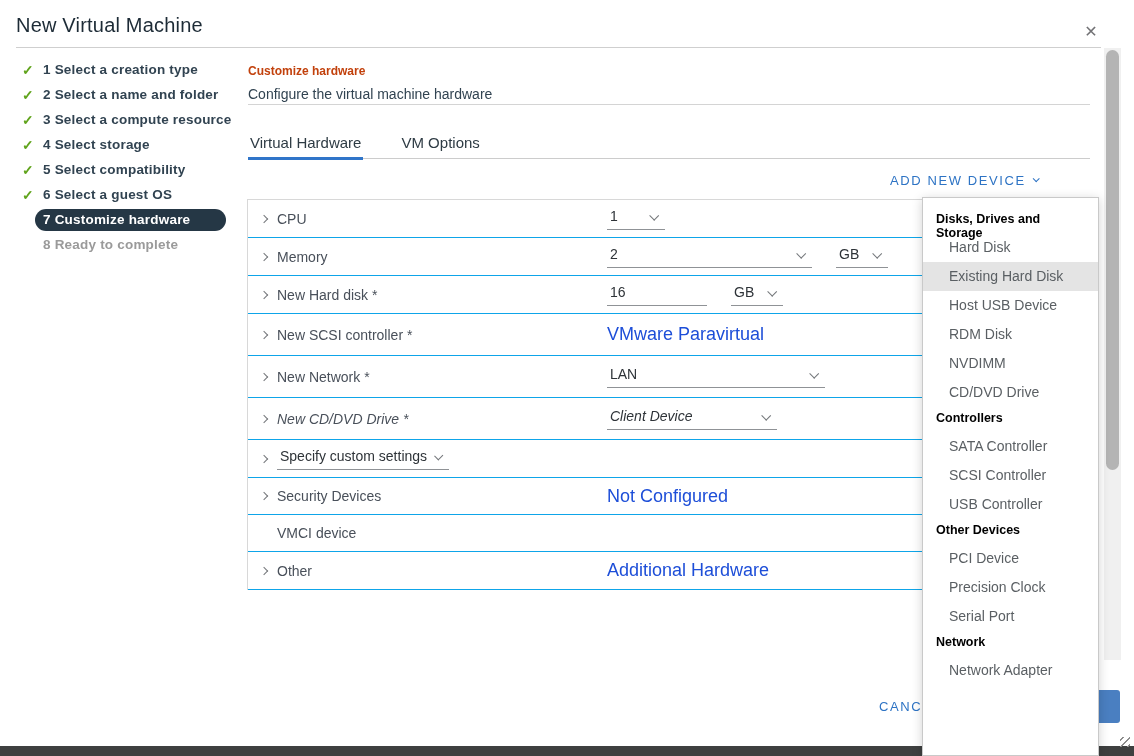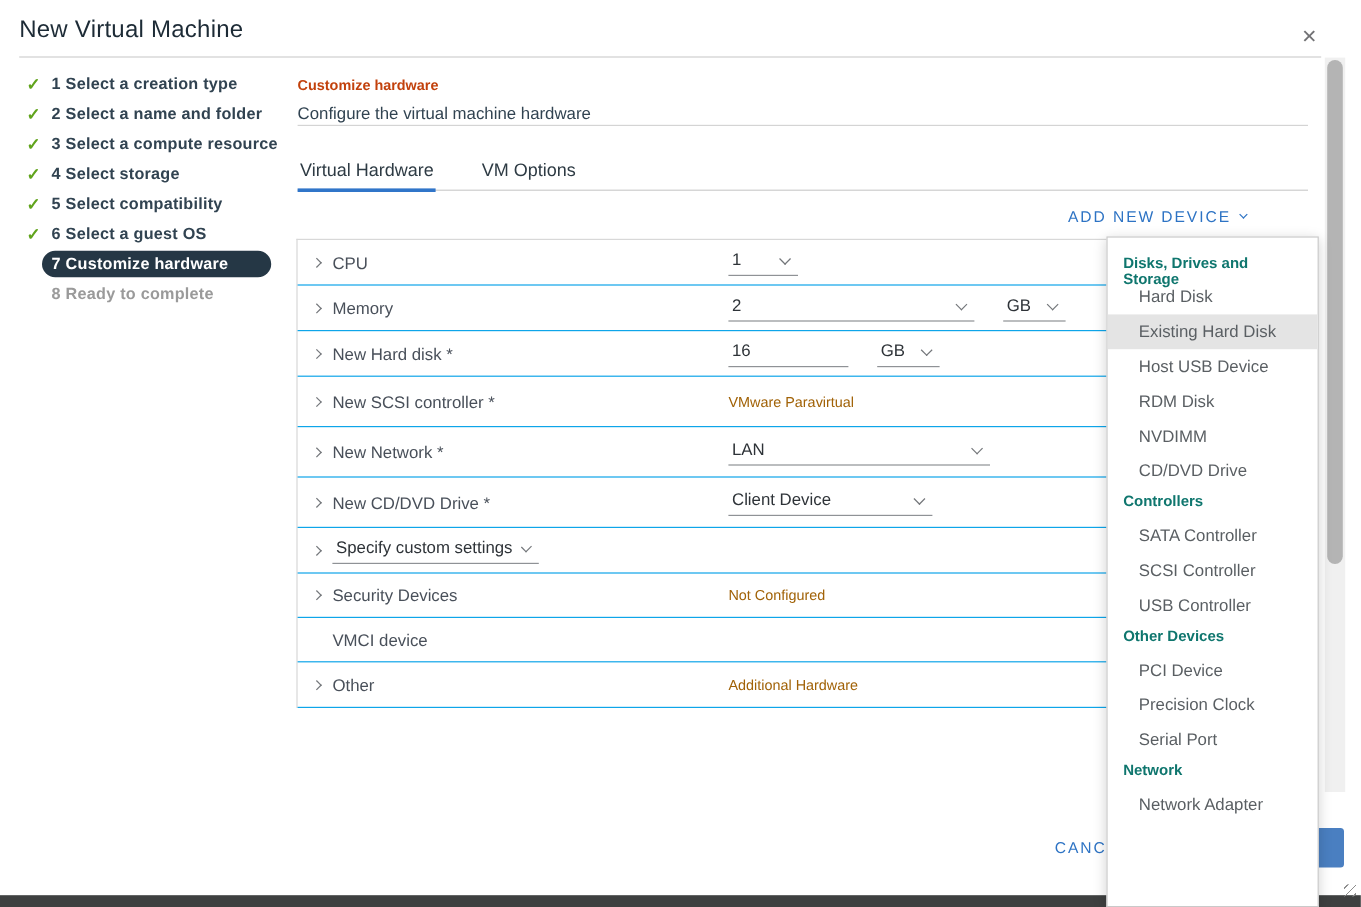--- a/index.html
+++ b/index.html
@@ -39,21 +39,21 @@
   .add-device-label { font-size:13px; font-weight:500; letter-spacing:1.6px; color:#2d73c4; }
   .chev { display:inline-block; width:7px; height:7px; border-right:1.5px solid #73767a; border-bottom:1.5px solid #73767a; transform:rotate(45deg) translateY(-1px); }
   .chev.blue { width:5px; height:5px; border-color:#2d73c4; margin-top:-3px; }
   .chev.rowchev { transform:rotate(-45deg); width:6px; height:6px; margin-right:10px; flex:none; }
 
   
   .hw-table { position:absolute; left:247px; top:199px; width:843px; border:1px solid #d8d8d8; border-bottom:none; background:#fff; z-index:2; }
   .hw-row { display:flex; align-items:center; border-bottom:1px solid #0ea5e9; padding-left:13px; }
   .hw-label { font-size:14px; color:#49505a; width:330px; flex:none; }
   .hw-value-area { display:flex; align-items:center; gap:24px; }
-  .value-text { font-size:12px; color:#a16207; }
+  .value-text { font-size:18px; color:#1d4ed8; }
   .ctl { border-bottom:1px solid #8f9296; display:flex; align-items:center; justify-content:space-between; padding:1px 8px 5px 3px; font-size:14px; color:#2e3338; cursor:pointer; }
   .ctl.sm   { width:58px; }
   .ctl.unit { width:52px; }
   .ctl.combo{ width:205px; }
   .ctl.inputn { width:100px; cursor:text; }
   .ctl.wide { width:218px; }
   .ctl.md   { width:170px; }
   .ctl.fit  { width:172px; justify-content:flex-start; gap:8px; }
 
   
@@ -62,21 +62,21 @@
   .resize-handle { position:absolute; left:1120px; top:737px; width:10px; height:10px; z-index:3;
                    background:repeating-linear-gradient(135deg, transparent 0 2px, #8d8d8d 2px 3px, transparent 3px 5px); }
 
   
   .scroll-track { position:absolute; left:1104px; top:48px; width:17px; height:612px; background:#f0f0f0; z-index:2; }
   .scroll-thumb { position:absolute; left:2px; top:2px; width:13px; height:420px; background:#b4b4b4; border-radius:7px; cursor:grab; }
 
   
   .menu { position:absolute; left:922px; top:197px; width:177px; height:559px; background:#fff; border:1px solid #c9c9c9;
           box-shadow:0 2px 10px rgba(0,0,0,.18); z-index:10; padding-top:10px; overflow:hidden; }
-  .menu-header { font-size:12.5px; font-weight:700; color:#0f766e; padding:4px 8px 4px 13px; height:25px; }
+  .menu-header { font-size:12.5px; font-weight:700; color:#000000; padding:4px 8px 4px 13px; height:25px; }
   .menu-item { font-size:14px; color:#5a5f63; padding:6px 8px 6px 26px; height:29px; cursor:pointer; }
   .menu-item.hover { background:#e4e4e4; }
 </style>
 </head>
 <body>
 
 <div class="stage">
 
   <div class="bottom-bar"></div>
 
@@ -181,21 +181,21 @@
       <div class="hw-row" style="height: 42px;">
         <div class="chev rowchev"></div>
         <div class="hw-label">New Network *</div>
         <div class="hw-value-area">
           <div class="ctl wide">
             <div style="white-space: nowrap;">LAN</div>
             <div class="chev"></div>
           </div>
         </div>
       </div>
-      <div class="hw-row" style="height: 42px;">
+      <div class="hw-row" style="height: 42px; font-style: italic;">
         <div class="chev rowchev"></div>
         <div class="hw-label">New CD/DVD Drive *</div>
         <div class="hw-value-area">
           <div class="ctl md">
             <div style="white-space: nowrap;">Client Device</div>
             <div class="chev"></div>
           </div>
         </div>
       </div>
       <div class="hw-row" style="height: 38px;">

